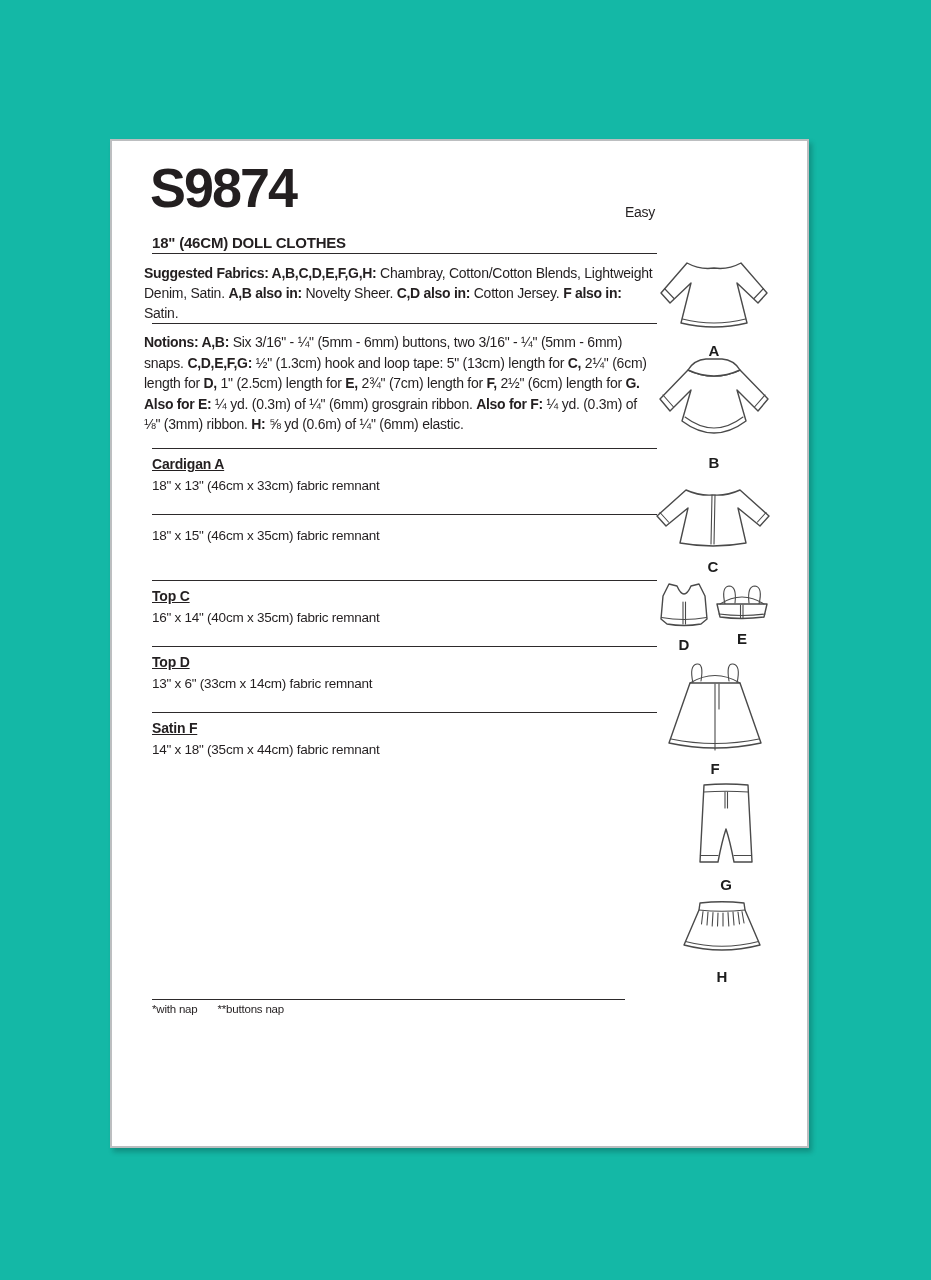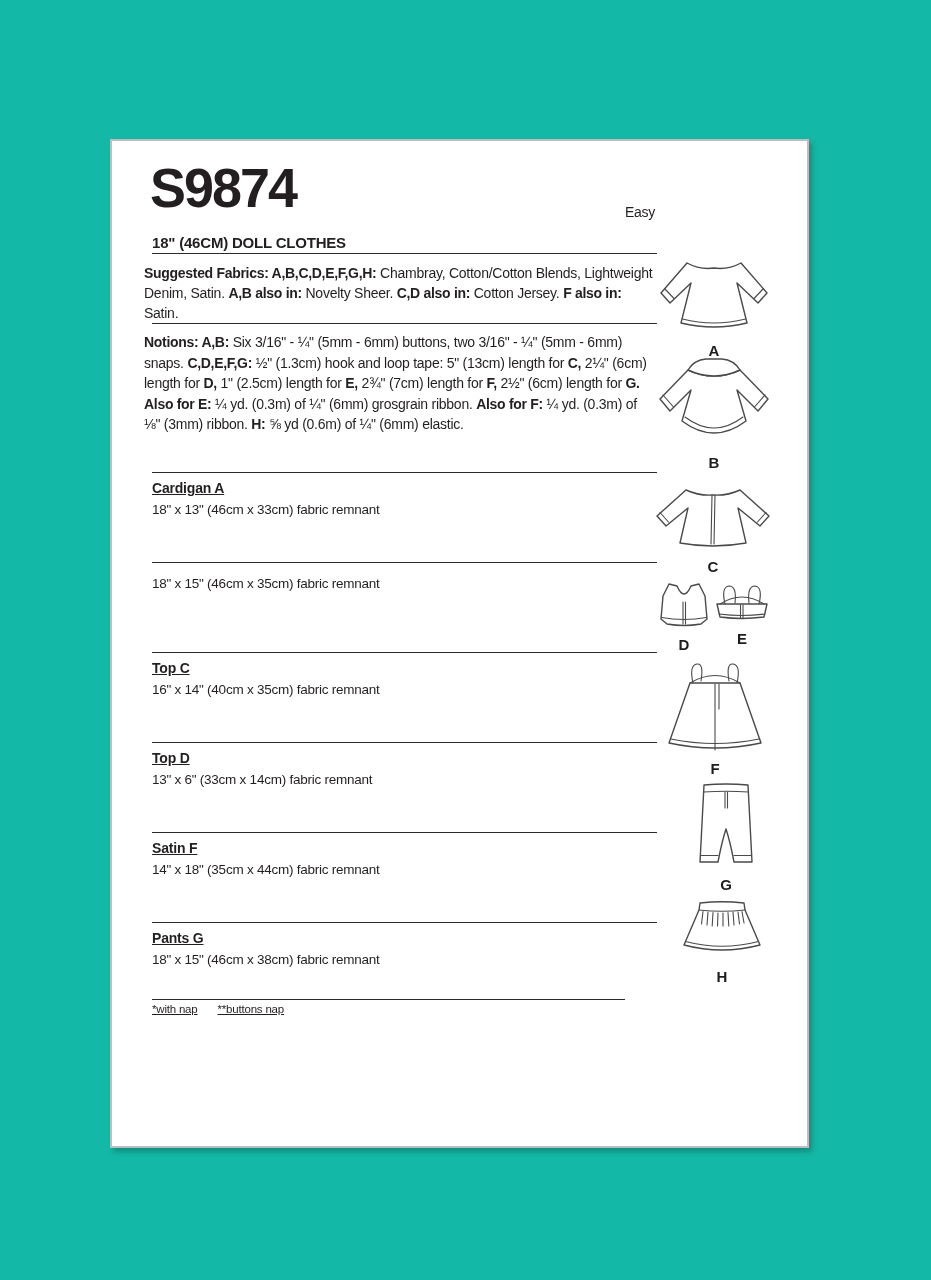--- a/index.html
+++ b/index.html
@@ -24,25 +24,25 @@
   .rule-notions{ top:182px; width:505px; }
   .rule-foot   { top:858px; width:473px; }
   .body-text {
     position:absolute; left:28px; width:512px; margin:4px;
     font-size:14px; line-height:20px; letter-spacing:-0.25px;
   }
   .fabrics { top:118px; }
   .notions { top:187px; line-height:20.5px; }
   .body-text b { letter-spacing:-0.3px; }
   #garment-list { position:absolute; left:40px; top:307px; width:505px; }
-  .g-section { box-sizing:border-box; height:66px; border-top:1.6px solid #2d2a2b; padding-top:7px;margin-top:24px; }
+  .g-section { box-sizing:border-box; height:66px; border-top:1.6px solid #2d2a2b; padding-top:7px; }
   .g-name { font-size:14px; font-weight:bold; text-decoration:underline; letter-spacing:-0.2px; }
   .g-remnant { font-size:13.5px; letter-spacing:-0.25px; margin-top:6px; }
   .footnote { position:absolute; left:40px; top:862px; font-size:11.5px; letter-spacing:-0.2px; }
-  .footnote span { margin-right:20px;text-decoration:underline; }
+  .footnote span { margin-right:20px; }
   .figure { position:absolute; text-align:center; }
   .figure-label { font-size:15px; font-weight:bold; margin-top:3px; color:#1d1d1d; }
   .ln  { fill:#ffffff; stroke:#4a4a4a; stroke-width:1.4; stroke-linejoin:round; stroke-linecap:round; }
   .ln2 { fill:none;    stroke:#4a4a4a; stroke-width:1.1; stroke-linecap:round; }
   
   .fig-a { left:542px; top:110px; width:120px; }
   .fig-b { left:542px; top:214px; width:120px; }
   .fig-c { left:540px; top:340px; width:122px; }
   .fig-d { left:544px; top:440px; width:56px; }
   .fig-e { left:600px; top:442px; width:60px; }
@@ -78,24 +78,20 @@
           <div class="g-name">Top C</div>
           <div class="g-remnant">16" x 14" (40cm x 35cm) fabric remnant</div>
         </div>
         <div class="g-section">
           <div class="g-name">Top D</div>
           <div class="g-remnant">13" x 6" (33cm x 14cm) fabric remnant</div>
         </div>
         <div class="g-section">
           <div class="g-name">Satin F</div>
           <div class="g-remnant">14" x 18" (35cm x 44cm) fabric remnant</div>
-        </div>
-        <div class="g-section">
-          <div class="g-name">Pants G</div>
-          <div class="g-remnant">18" x 15" (46cm x 38cm) fabric remnant</div>
         </div>
       </div>
 
     <div class="rule rule-foot"></div>
     <div class="footnote">
       <span>*with nap</span><span>**buttons nap</span>
     </div>
 
     <div class="figure fig-a">
       <svg width="120" height="84" viewBox="0 0 120 84">

